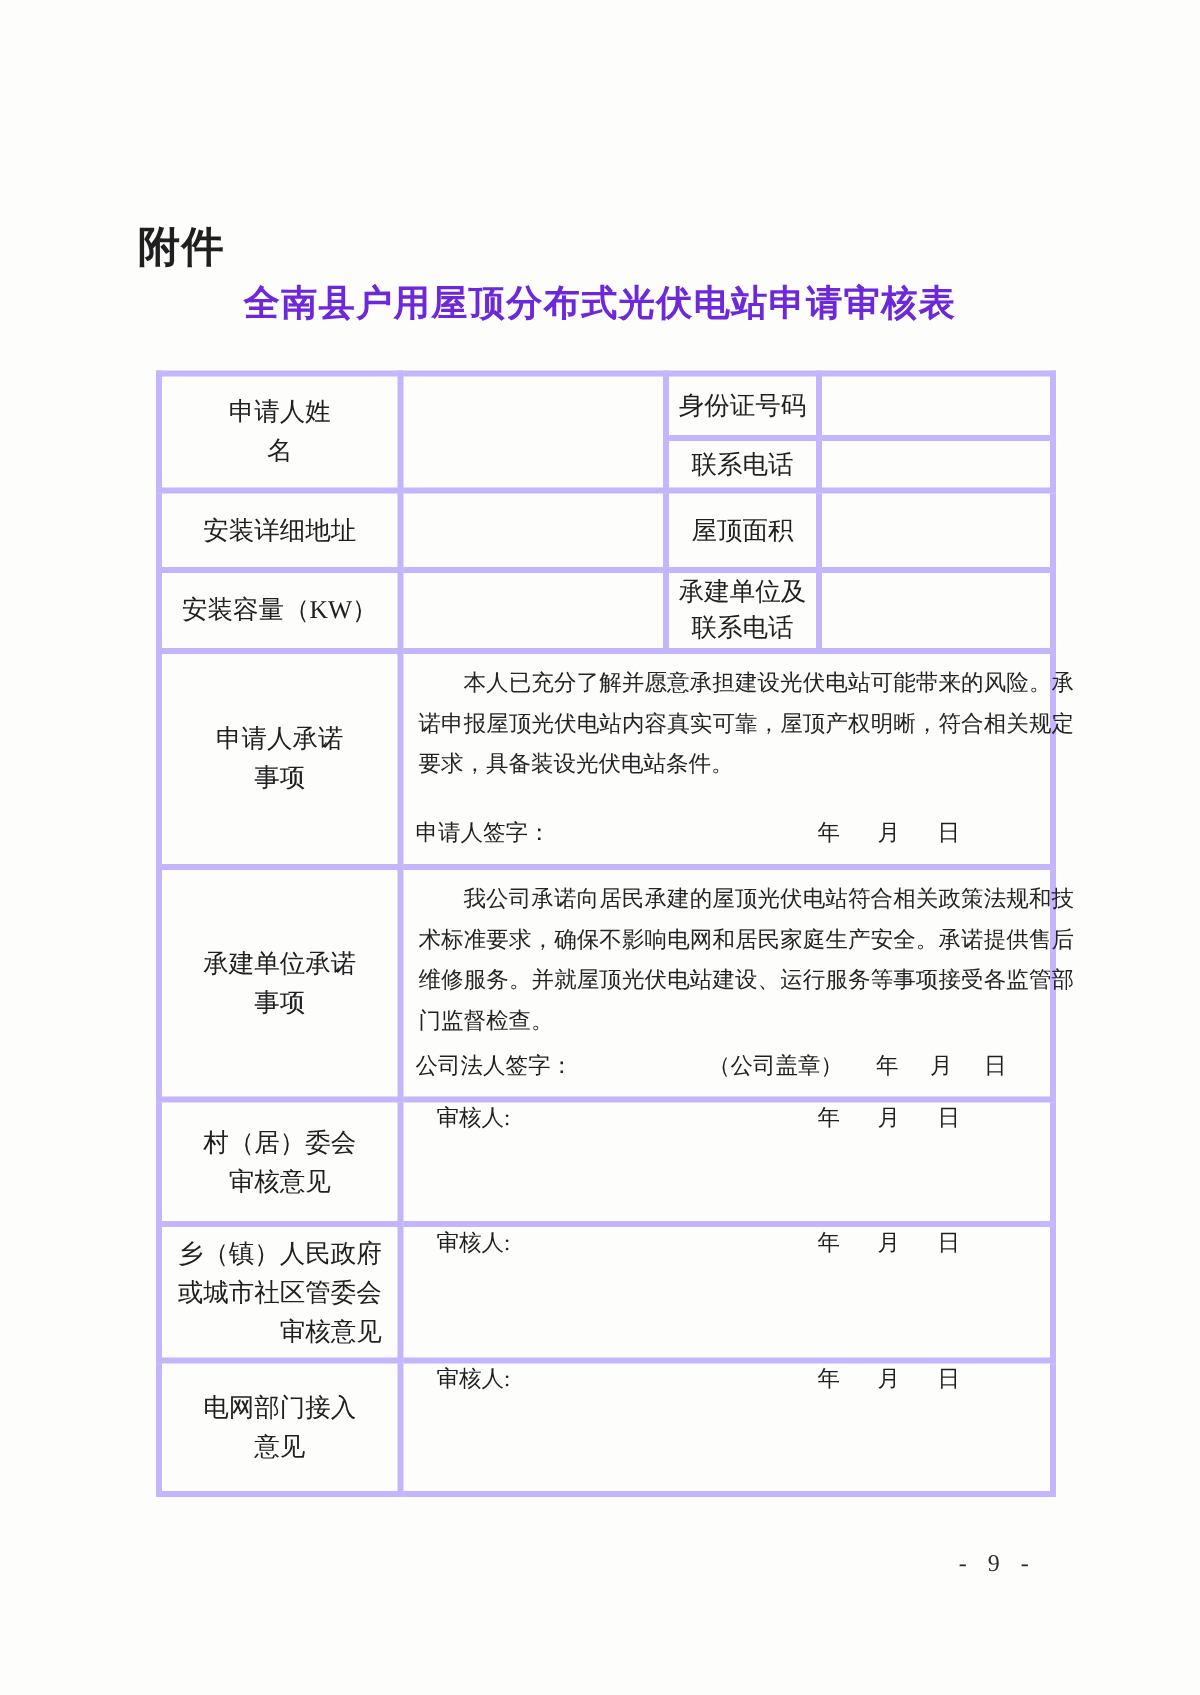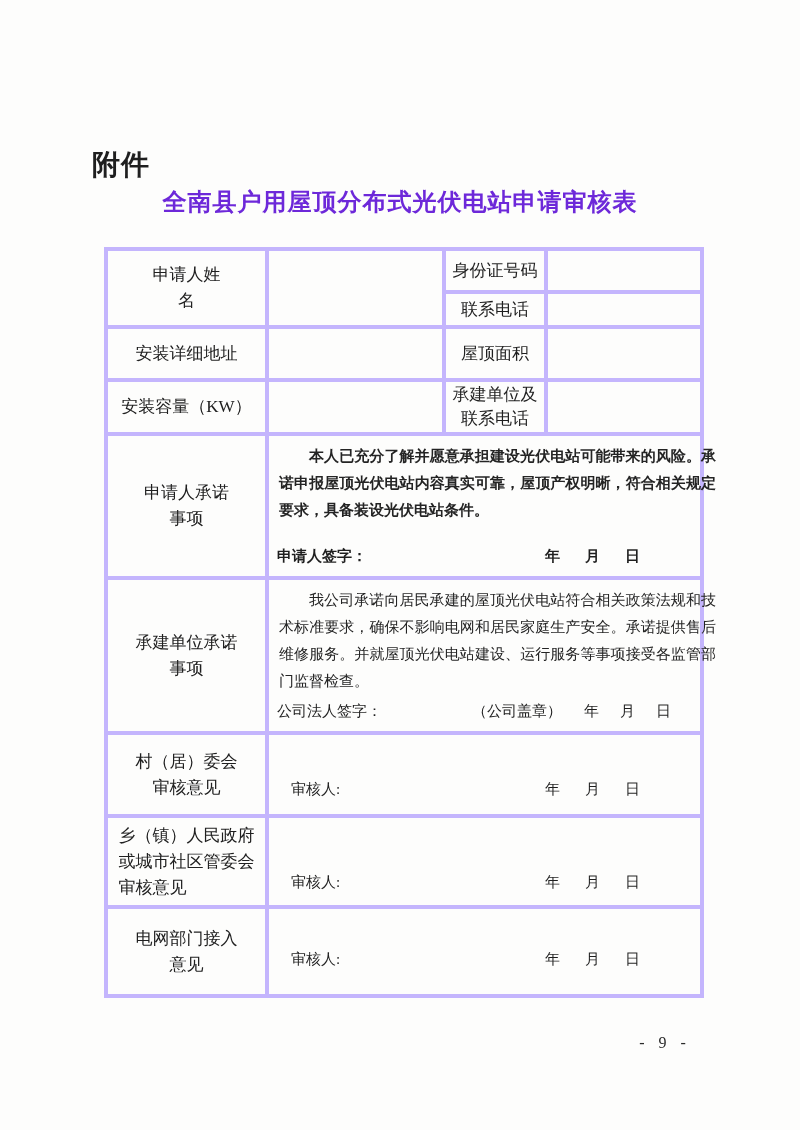--- a/index.html
+++ b/index.html
@@ -30,40 +30,40 @@
   }
   table.form td {
     border: 4px solid #c4b5fd;
     vertical-align: middle;
     font-size: 17px;
   }
   .lbl { text-align: center; line-height: 26px; color: #202020; }
   .lbl .w4 { display: inline-block; width: 4em; text-align: center; }
   .lbl .w5 { display: inline-block; width: 5em; text-align: center; }
   .lbl .w6 { display: inline-block; width: 6em; text-align: center; }
-  .lbl .w8 { display: inline-block; width: 8em; text-align: left; }
+  .lbl .w8 { display: inline-block; width: 8em; text-align: right; }
   .sub { text-align: center; font-size: 16px; line-height: 24px; margin-left: 13px; }
   .sub .w5s { display: inline-block; width: 5em; text-align: center; }
   .cellv { display: flex; flex-direction: column; justify-content: space-between; }
-  .hv4 { height: 140px; font-weight: bold; } .hv5 { height: 151px; }
+  .hv4 { height: 140px; } .hv5 { height: 151px; }
   .hv6 { height: 79px; }  .hv7 { height: 87px; }  .hv8 { height: 85px; }
   .body-p {
     font-size: 15px; line-height: 27px; text-indent: 2em;
     padding: 7px 0 0 10px; margin-right: -16px;
     text-align: justify; color: #242424;
   }
   .sigrow {
     display: flex; align-items: baseline;
     font-size: 15px; padding: 0 0 9px 8px; line-height: 22px;
   }
   .sigrow.reviewer { padding-left: 22px; }
   .dates { margin-left: auto; margin-right: 60px; display: flex; gap: 25px; font-size: 15px; }
   .seal { margin-left: 90px; }
   .dates-after-seal { margin-left: 22px; display: flex; gap: 21px; margin-right: 0; }
-  .just-end { justify-content: flex-end; }
+  .just-end { justify-content: flex-start; }
   .pb14 { padding-bottom: 14px; } .pb12 { padding-bottom: 12px; } .pb24 { padding-bottom: 24px; }
   .page-number {
     position: absolute; left: 620px; top: 1034px; width: 90px;
     text-align: center; font-size: 16px; letter-spacing: 5px; color: #2b2b2b;
     font-family: "Liberation Serif", "DejaVu Serif", serif;
   }
 </style>
 </head>
 <body>
 

